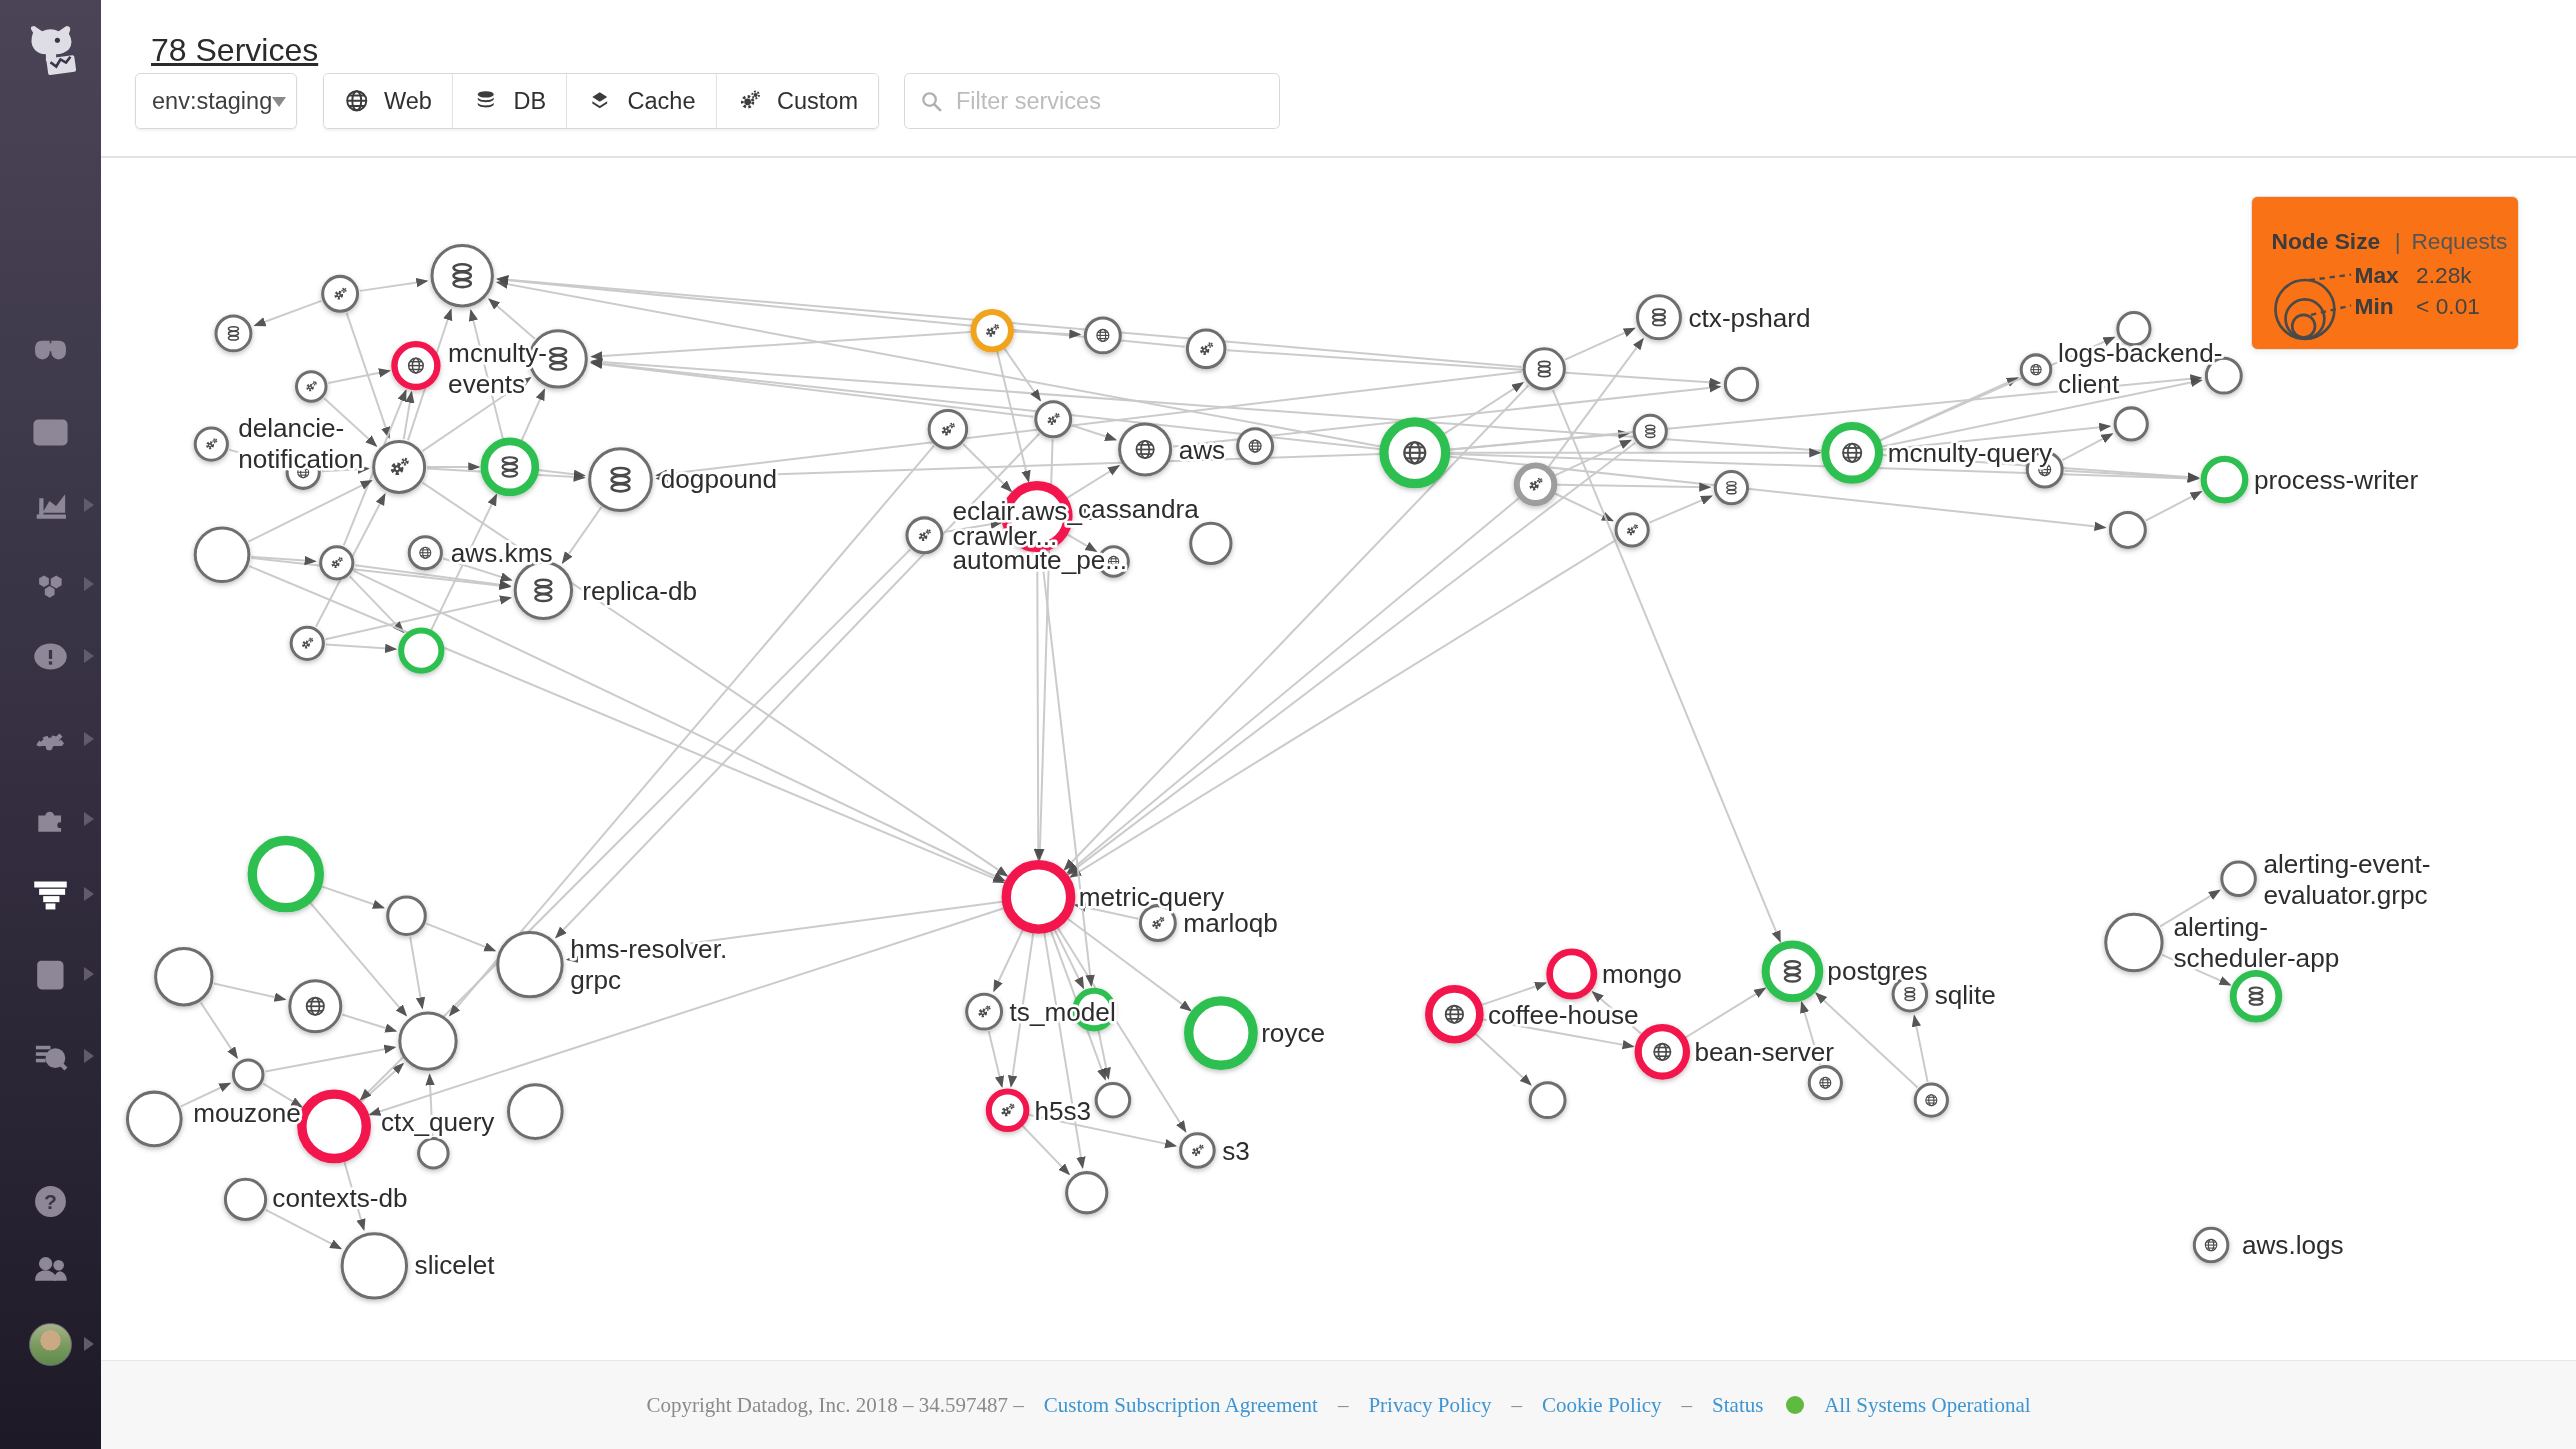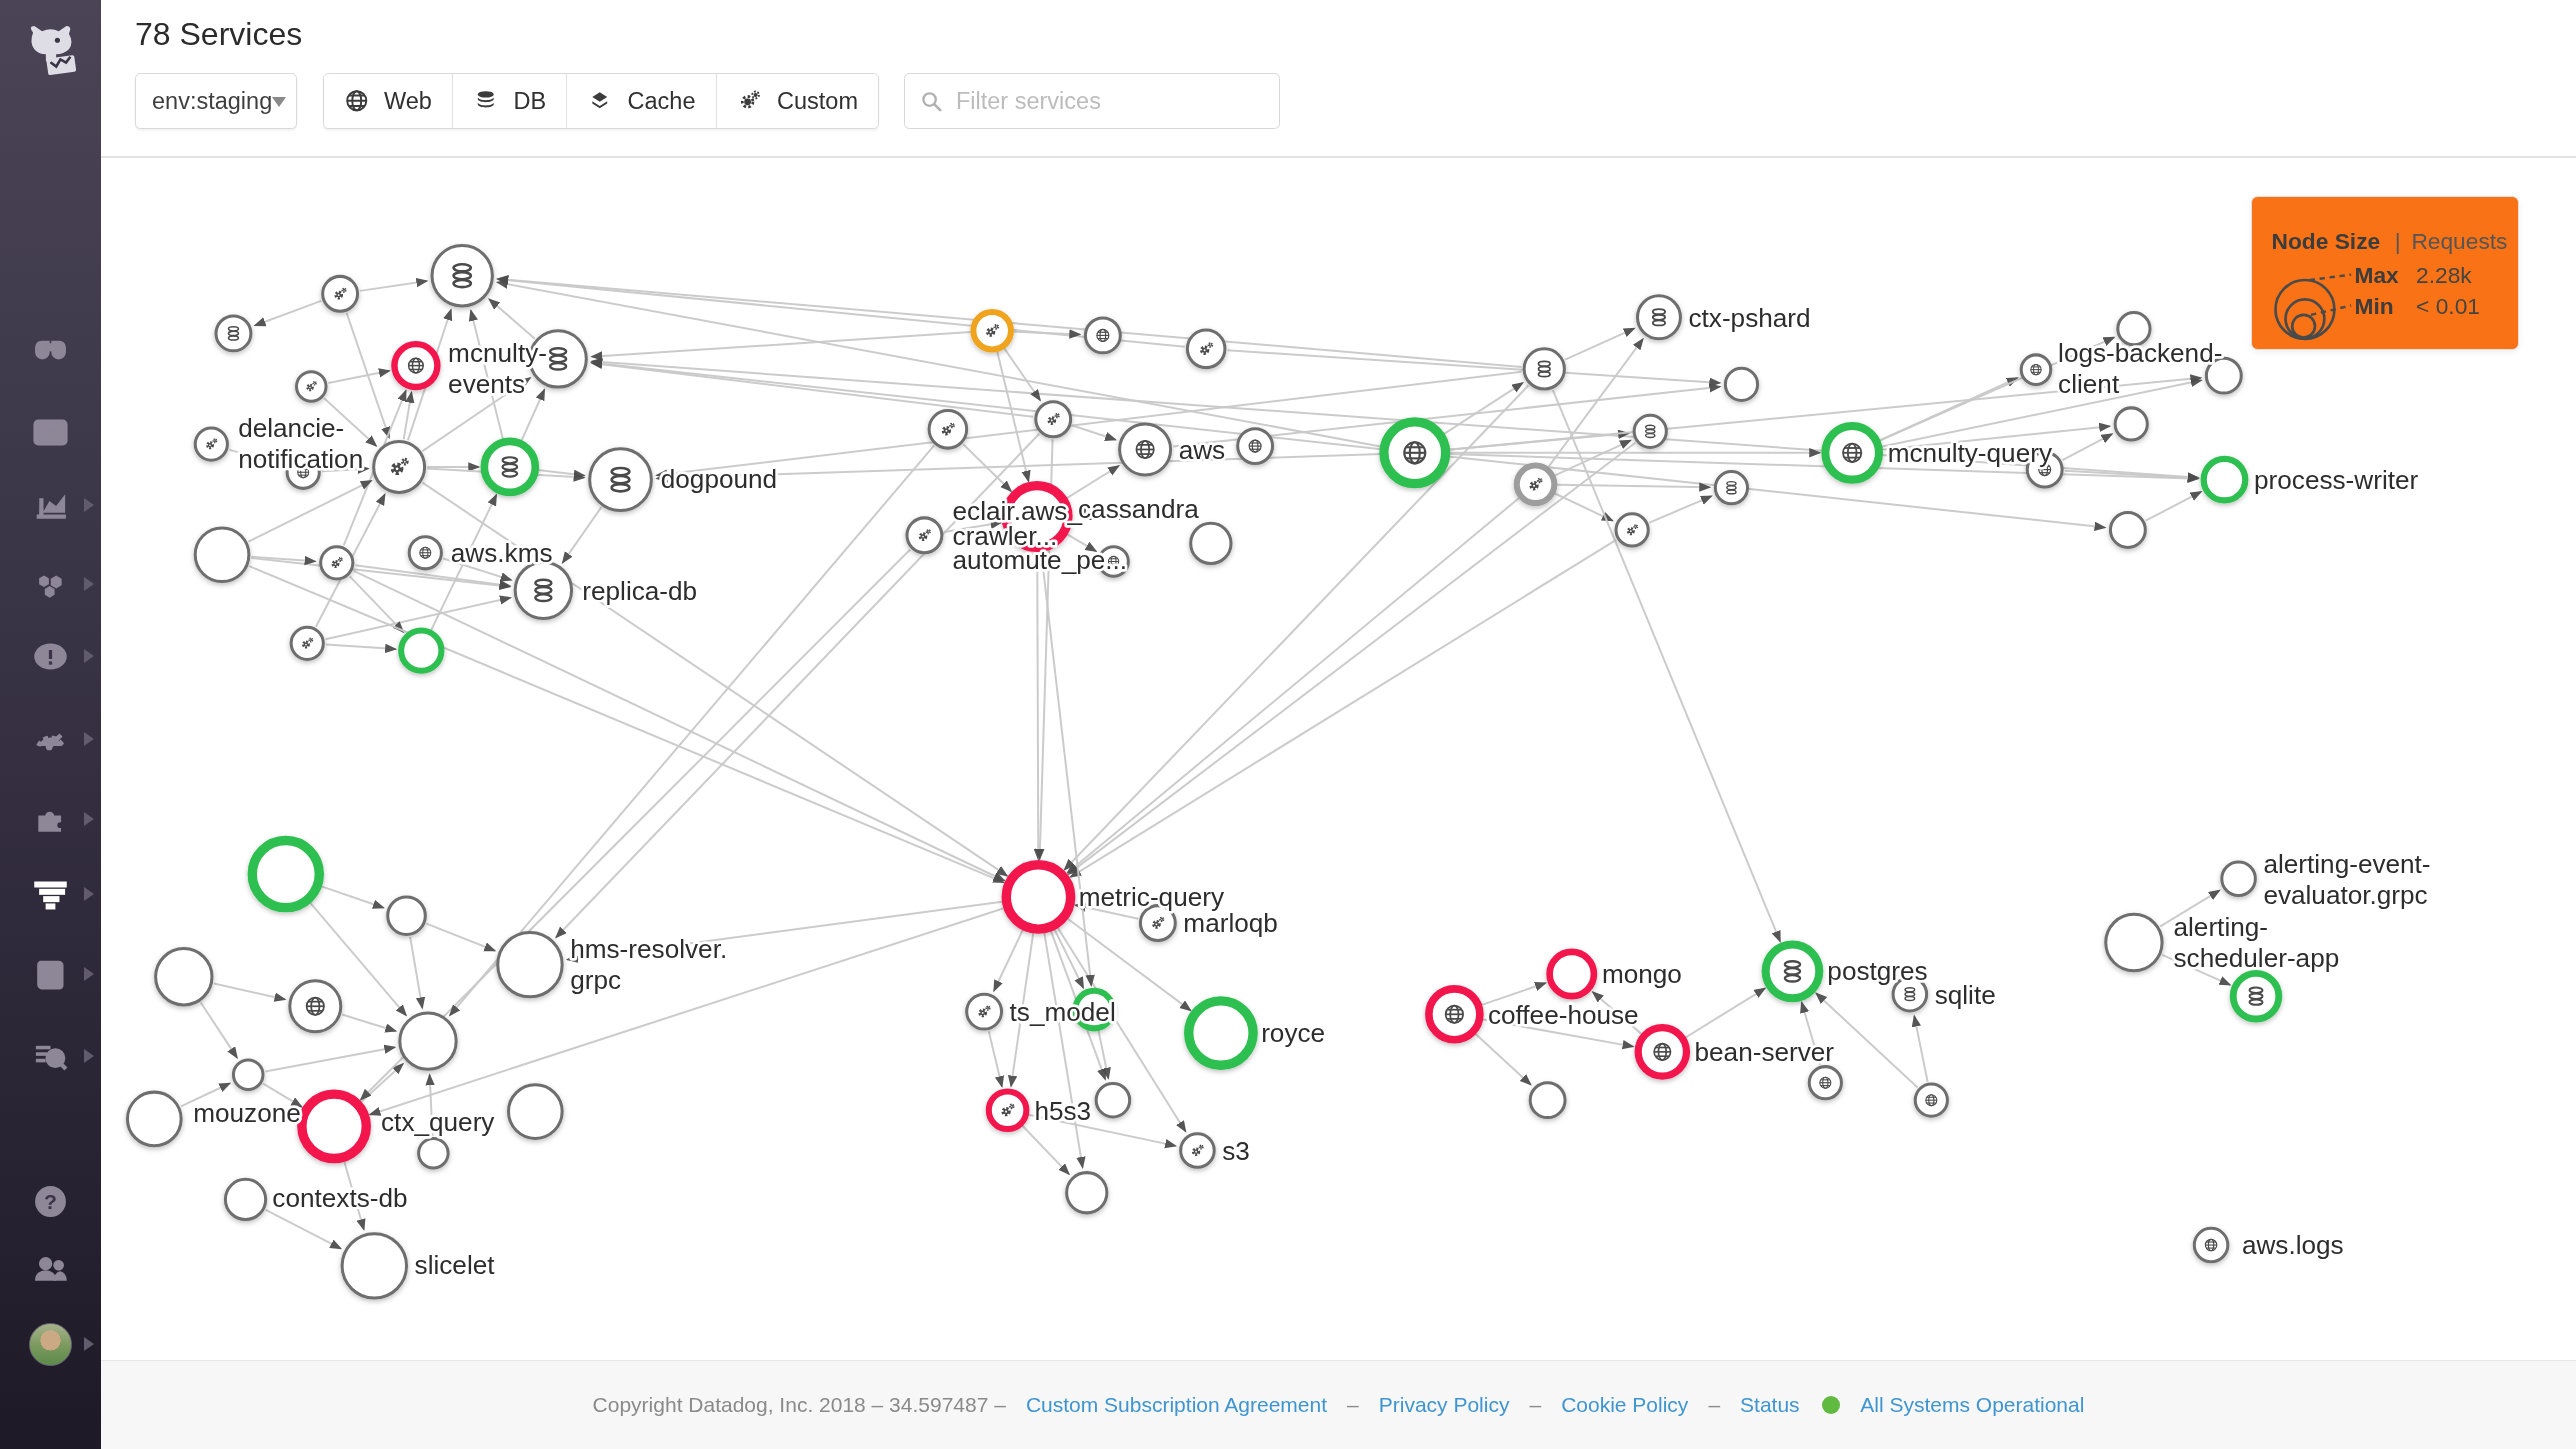--- a/index.html
+++ b/index.html
@@ -21,21 +21,21 @@
   .side-item.active .glyph{fill:#ffffff;stroke:#ffffff;}
   .side-arrow{position:absolute;right:6.7px;top:50%;transform:translateY(-50%);
               width:0;height:0;border-left:10.7px solid #625b6e;border-top:7.4px solid transparent;border-bottom:7.4px solid transparent;}
   .avatar-circle{width:43px;height:43px;border-radius:50%;
       background:radial-gradient(circle at 50% 40%, #caa984 0 31%, rgba(0,0,0,0) 32%),
                  linear-gradient(180deg,#a7b28b 0%,#79995d 55%,#5d8a4a 100%);
       border:1.3px solid #6d6779;}
 
   
   .header{position:absolute;left:101px;top:0;right:0;height:158px;background:#fff;border-bottom:2px solid #e3e3e3;z-index:25;}
-  .page-title{position:absolute;left:34px;top:16px;font-size:32px;font-weight:400;color:#2b2b2b;margin:0;}
+  .page-title{position:absolute;left:34px;top:16px;font-size:32px;font-weight:400;color:#2b2b2b;margin:16px;text-decoration:underline;}
   .controls{position:absolute;left:34px;top:73px;height:56px;display:flex;gap:25.5px;align-items:stretch;}
   .env-dropdown{width:162px;border:1.3px solid #d8d8d8;border-radius:5.4px;background:#fff;display:flex;align-items:center;
                 justify-content:space-between;padding:0 16px;font-size:23.5px;color:#3f3f3f;box-shadow:0 1.3px 2px rgba(0,0,0,.05);cursor:pointer;}
   .caret-down{width:0;height:0;border-top:10.7px solid #8a8a8a;border-left:7.4px solid transparent;border-right:7.4px solid transparent;margin-top:2.7px;}
   .btn-group{display:flex;border:1.3px solid #d8d8d8;border-radius:5.4px;background:#fff;overflow:hidden;box-shadow:0 1.3px 2px rgba(0,0,0,.05);}
   .type-btn{display:flex;align-items:center;gap:15px;padding:0 20px;font-size:23.5px;color:#303030;border-left:1.3px solid #e2e2e2;cursor:pointer;background:#fff;}
   .type-btn:first-child{border-left:none;}
   .type-btn svg{width:25.5px;height:25.5px;}
   .search-box{width:376px;border:1.3px solid #d8d8d8;border-radius:5.4px;background:#fff;display:flex;align-items:center;gap:10.7px;padding:0 14.8px;}
   .search-box svg{width:23px;height:23px;flex:none;}
@@ -54,21 +54,21 @@
   
   .legend{position:absolute;left:2251px;top:196px;width:268px;height:154px;background:#f97316;border:1.3px solid #e2e2e2;
           border-radius:6.7px;z-index:20;box-shadow:0 2px 6.7px rgba(0,0,0,.07);}
   .legend svg{position:absolute;left:0;top:0;}
   .lg-title-b{font-size:34px;font-weight:bold;fill:#3c3c3c;font-family:"Liberation Sans",sans-serif;}
   .lg-title-n{font-size:34px;fill:#555;font-family:"Liberation Sans",sans-serif;}
   .lg-val{font-size:34px;fill:#444;font-family:"Liberation Sans",sans-serif;}
 
   
   .footer{position:absolute;left:101px;right:0;bottom:0;height:89px;background:#f7f7f7;border-top:1.3px solid #e7e7e7;
-          display:flex;align-items:center;justify-content:center;gap:20px;font-size:21px;color:#8a8a8a;z-index:25;}
+          display:flex;align-items:center;justify-content:center;gap:20px;font-size:21px;color:#8a8a8a;z-index:25;font-family:Liberation Serif, serif;}
   .footer a{color:var(--accent-blue);text-decoration:none;cursor:pointer;}
   .status-dot{width:18px;height:18px;border-radius:50%;background:var(--status-green);display:inline-block;margin-left:2.7px;}
 </style>
 </head>
 <body>
 
 <svg id="graph-svg" width="2576" height="1449" viewBox="0 0 3840 2160">
   <defs>
     <marker id="arw" markerWidth="20" markerHeight="16" refX="16" refY="7" orient="auto" markerUnits="userSpaceOnUse">
       <path d="M0,0 L18,7 L0,14 Z" fill="#4d4d4d"></path>

